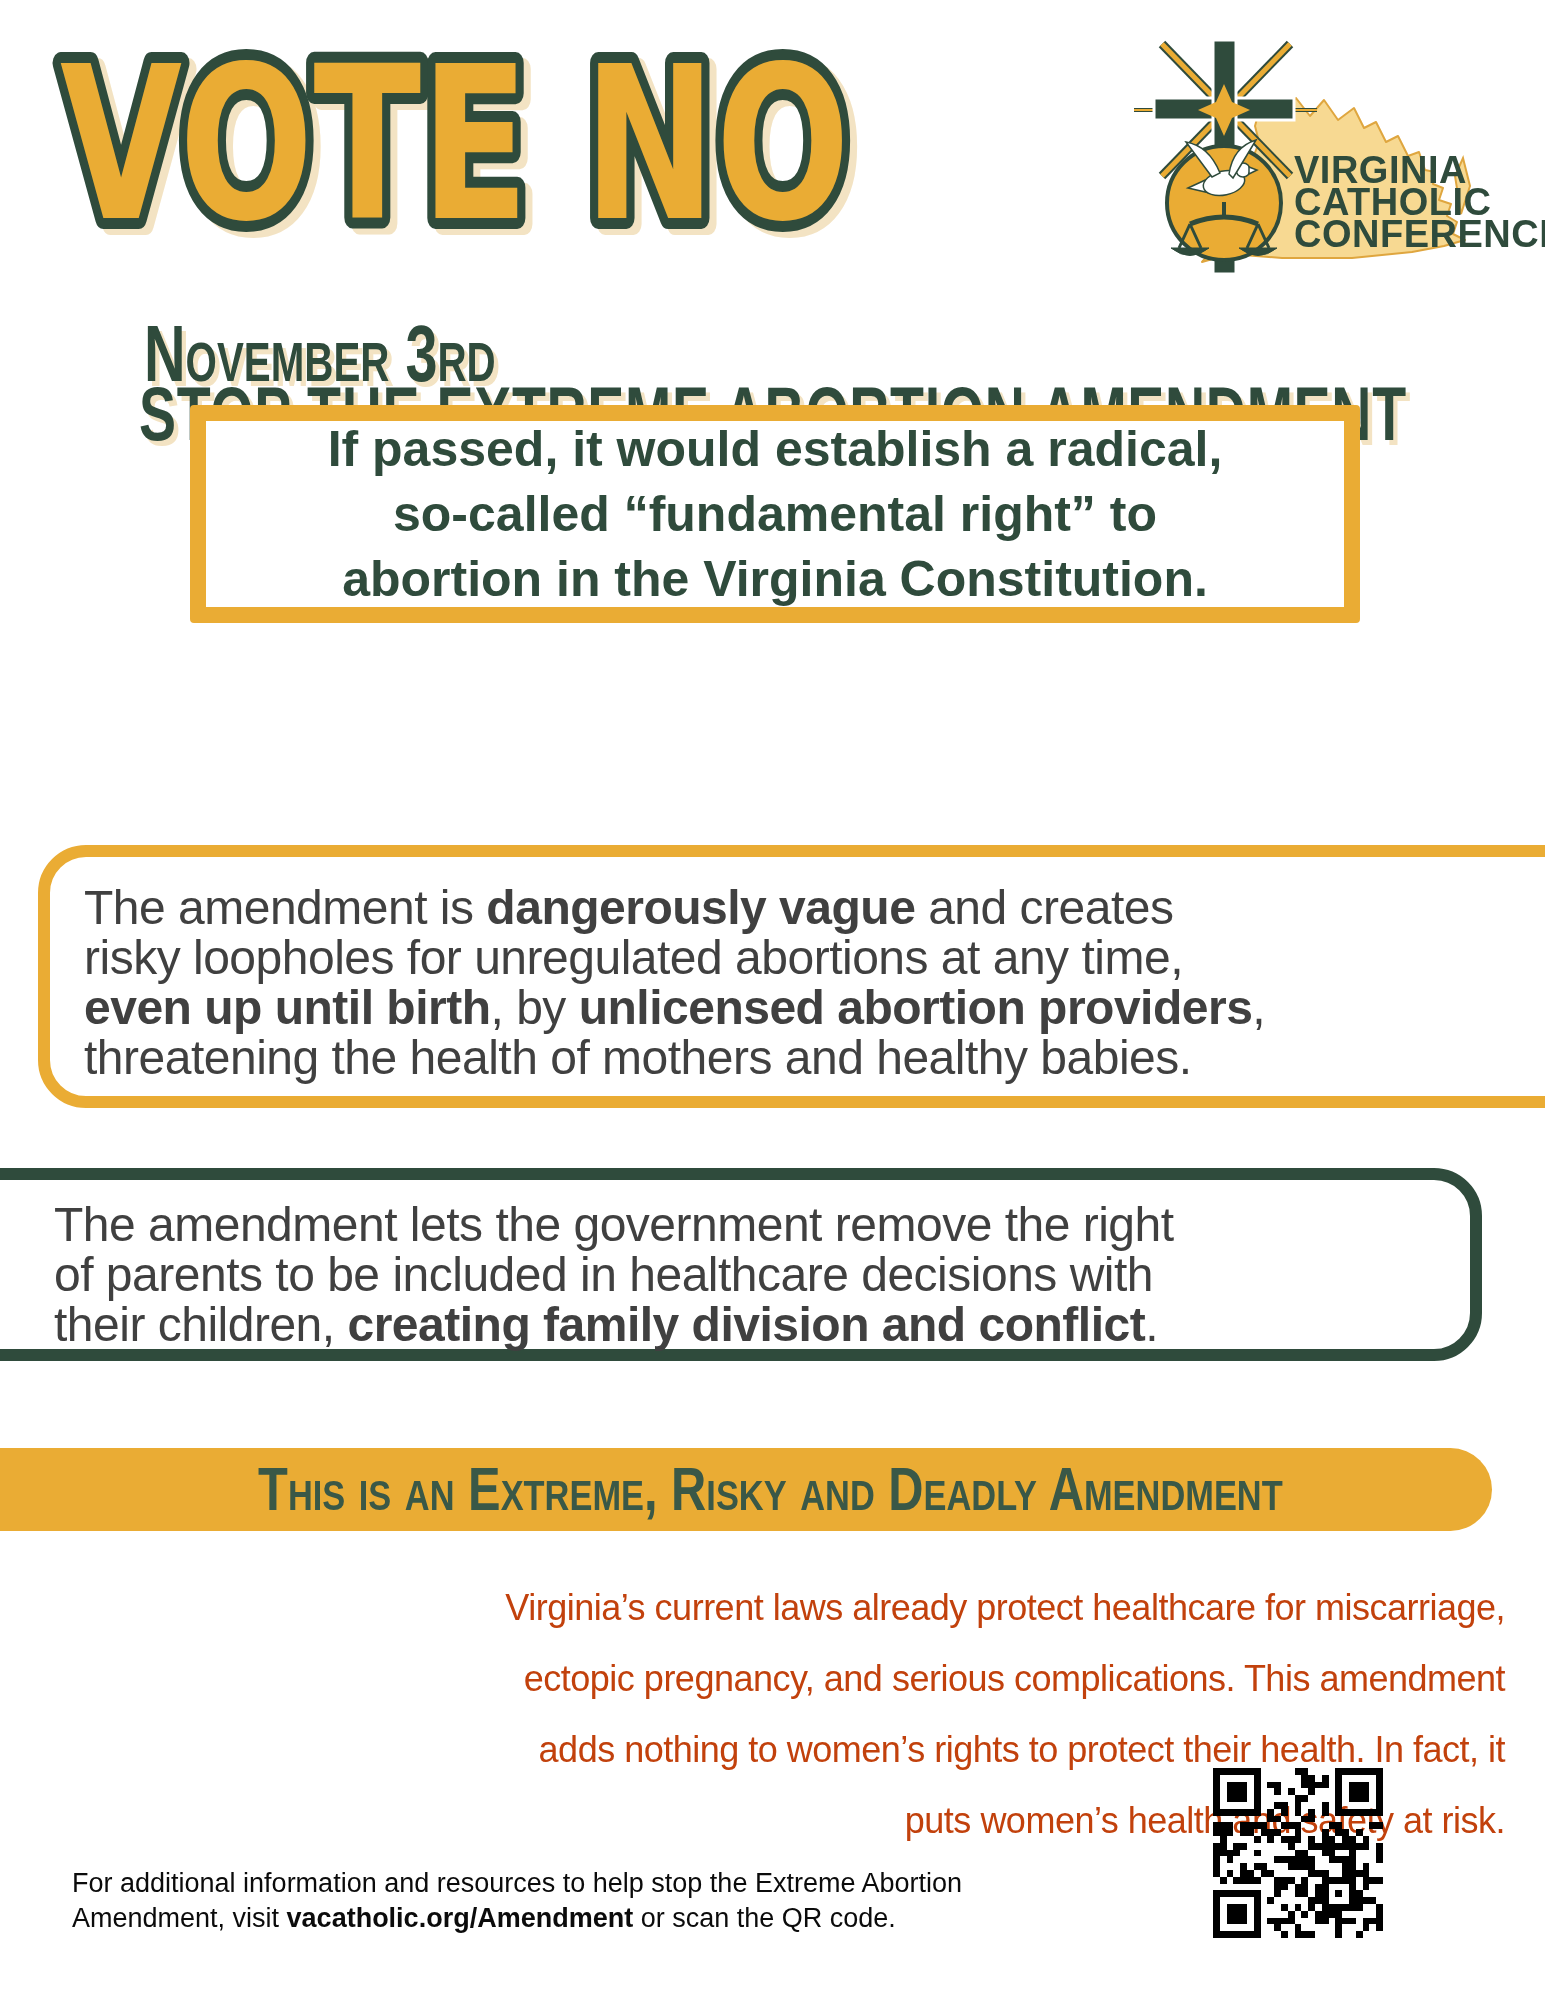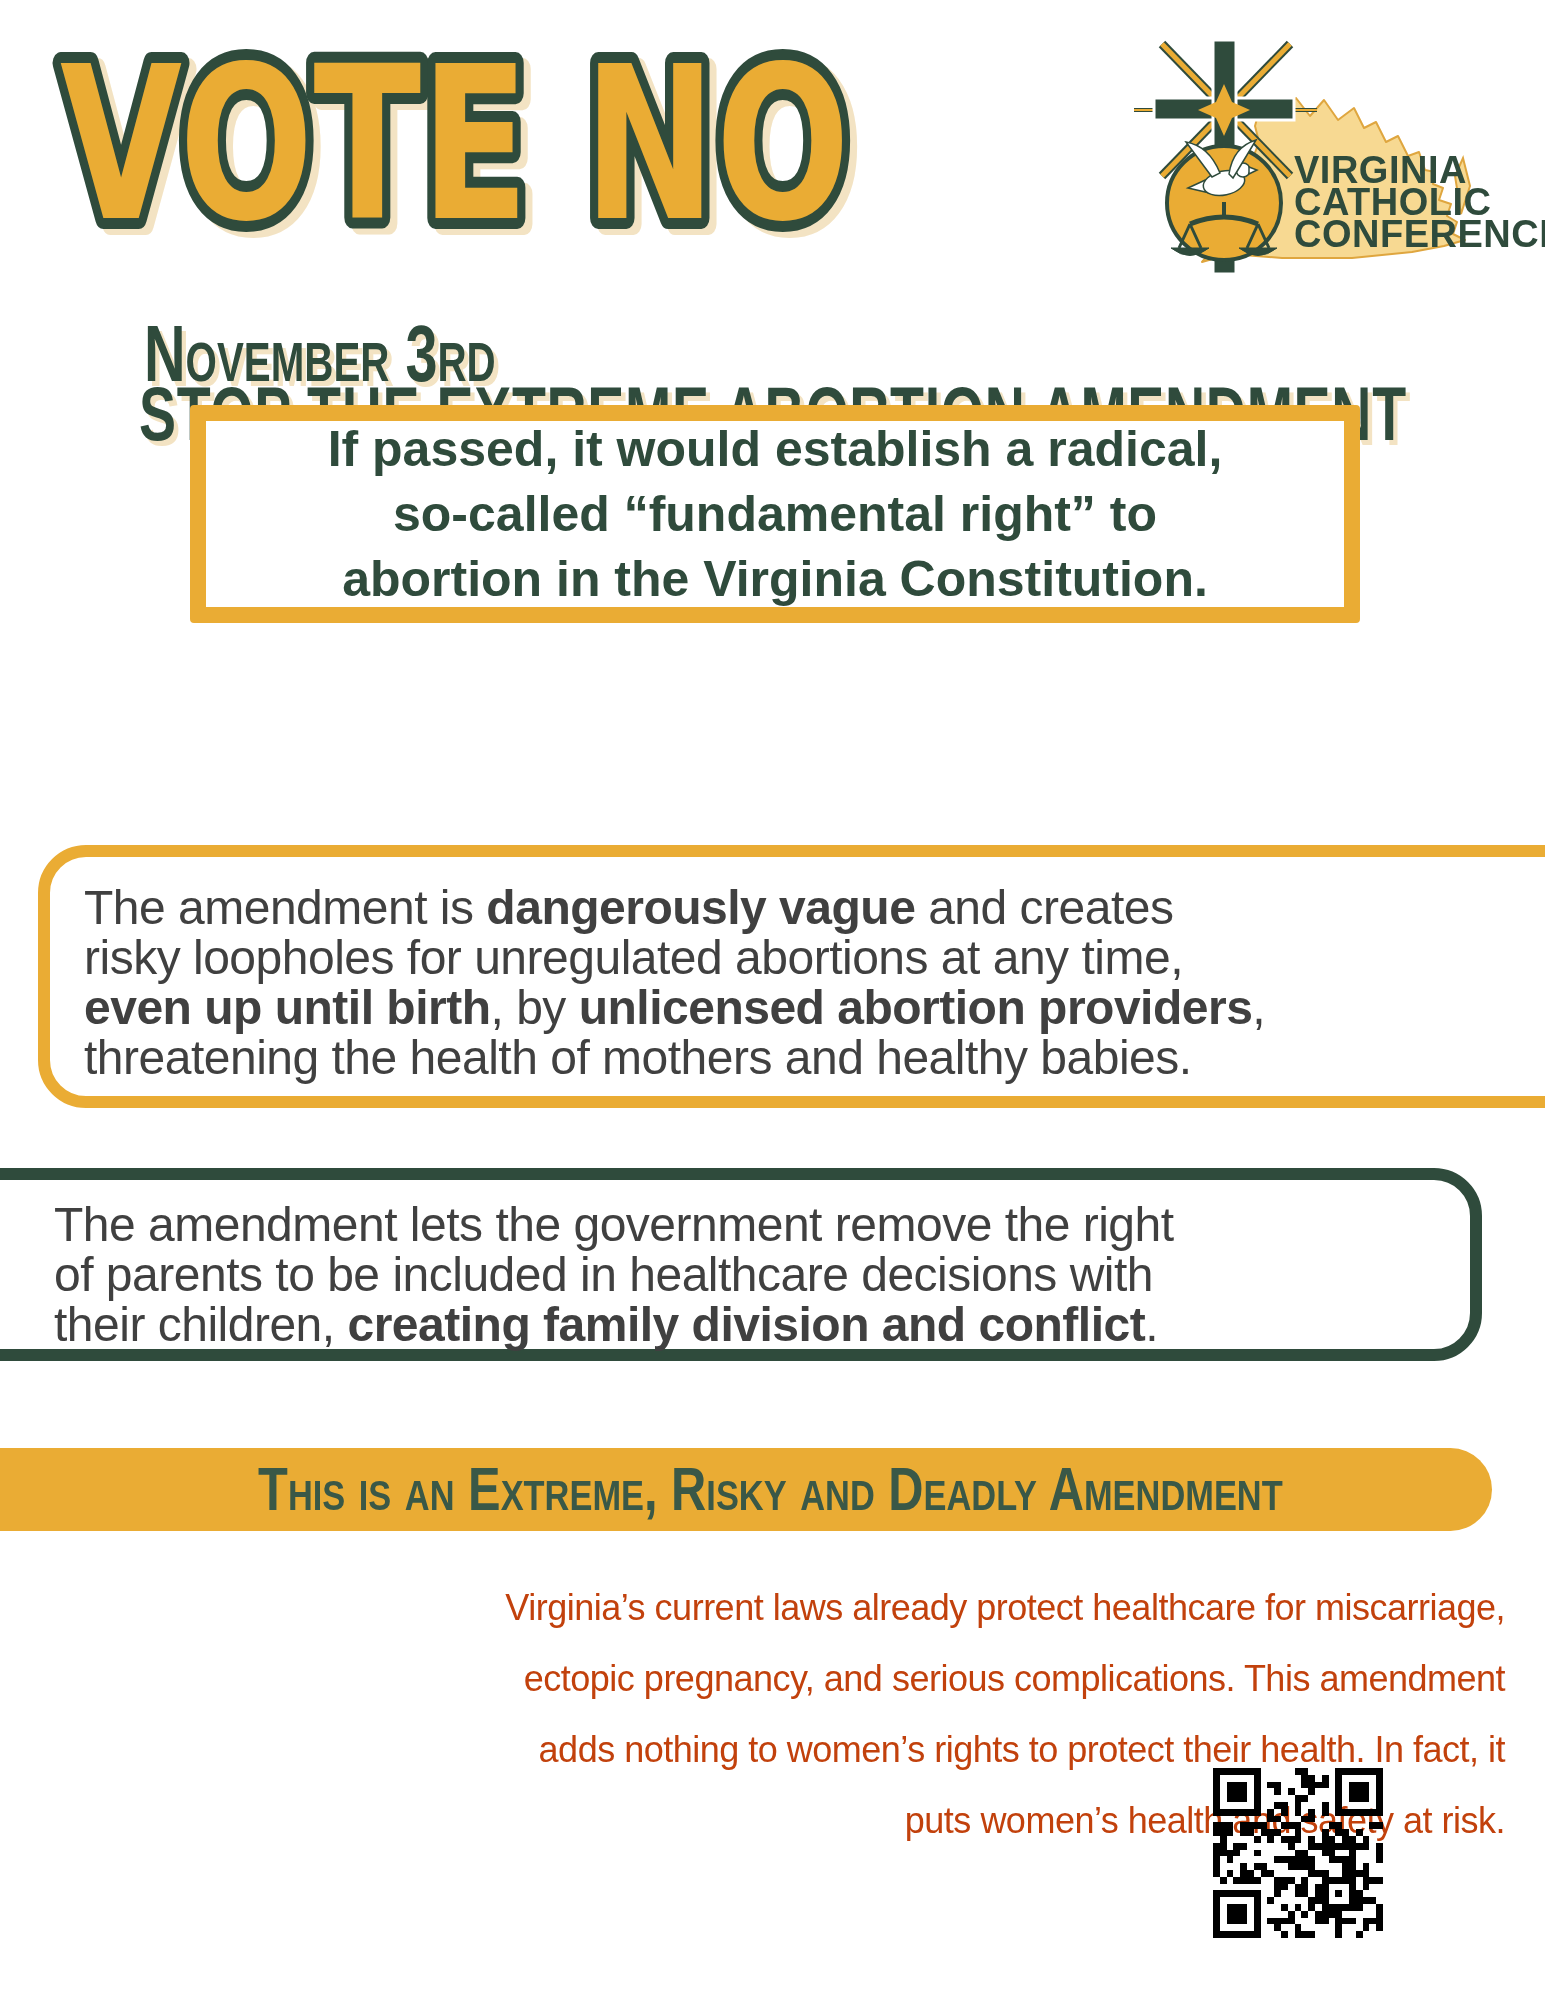--- a/index.html
+++ b/index.html
@@ -182,14 +182,16 @@
 
   <div id="closing-paragraph">Virginia’s current laws already protect healthcare for miscarriage,
 ectopic pregnancy, and serious complications. This amendment
 adds nothing to women’s rights to protect their health. In fact, it
 puts women’s health and safety at risk.</div>
 
   <svg id="qr" viewBox="0 0 25 25" shape-rendering="crispEdges">
       <path d="M0 0h1v1h-1zM1 0h1v1h-1zM2 0h1v1h-1zM3 0h1v1h-1zM4 0h1v1h-1zM5 0h1v1h-1zM6 0h1v1h-1zM12 0h1v1h-1zM13 0h1v1h-1zM18 0h1v1h-1zM19 0h1v1h-1zM20 0h1v1h-1zM21 0h1v1h-1zM22 0h1v1h-1zM23 0h1v1h-1zM24 0h1v1h-1zM0 1h1v1h-1zM6 1h1v1h-1zM13 1h1v1h-1zM14 1h1v1h-1zM16 1h1v1h-1zM18 1h1v1h-1zM24 1h1v1h-1zM0 2h1v1h-1zM2 2h1v1h-1zM3 2h1v1h-1zM4 2h1v1h-1zM6 2h1v1h-1zM8 2h1v1h-1zM9 2h1v1h-1zM13 2h1v1h-1zM14 2h1v1h-1zM15 2h1v1h-1zM16 2h1v1h-1zM18 2h1v1h-1zM20 2h1v1h-1zM21 2h1v1h-1zM22 2h1v1h-1zM24 2h1v1h-1zM0 3h1v1h-1zM2 3h1v1h-1zM3 3h1v1h-1zM4 3h1v1h-1zM6 3h1v1h-1zM9 3h1v1h-1zM11 3h1v1h-1zM14 3h1v1h-1zM18 3h1v1h-1zM20 3h1v1h-1zM21 3h1v1h-1zM22 3h1v1h-1zM24 3h1v1h-1zM0 4h1v1h-1zM2 4h1v1h-1zM3 4h1v1h-1zM4 4h1v1h-1zM6 4h1v1h-1zM12 4h1v1h-1zM13 4h1v1h-1zM18 4h1v1h-1zM20 4h1v1h-1zM21 4h1v1h-1zM22 4h1v1h-1zM24 4h1v1h-1zM0 5h1v1h-1zM6 5h1v1h-1zM9 5h1v1h-1zM10 5h1v1h-1zM12 5h1v1h-1zM16 5h1v1h-1zM18 5h1v1h-1zM24 5h1v1h-1zM0 6h1v1h-1zM1 6h1v1h-1zM2 6h1v1h-1zM3 6h1v1h-1zM4 6h1v1h-1zM5 6h1v1h-1zM6 6h1v1h-1zM8 6h1v1h-1zM10 6h1v1h-1zM12 6h1v1h-1zM14 6h1v1h-1zM16 6h1v1h-1zM18 6h1v1h-1zM19 6h1v1h-1zM20 6h1v1h-1zM21 6h1v1h-1zM22 6h1v1h-1zM23 6h1v1h-1zM24 6h1v1h-1zM8 7h1v1h-1zM9 7h1v1h-1zM13 7h1v1h-1zM14 7h1v1h-1zM0 8h1v1h-1zM1 8h1v1h-1zM2 8h1v1h-1zM4 8h1v1h-1zM5 8h1v1h-1zM6 8h1v1h-1zM7 8h1v1h-1zM10 8h1v1h-1zM11 8h1v1h-1zM12 8h1v1h-1zM17 8h1v1h-1zM18 8h1v1h-1zM23 8h1v1h-1zM24 8h1v1h-1zM0 9h1v1h-1zM1 9h1v1h-1zM2 9h1v1h-1zM4 9h1v1h-1zM5 9h1v1h-1zM7 9h1v1h-1zM8 9h1v1h-1zM9 9h1v1h-1zM12 9h1v1h-1zM16 9h1v1h-1zM18 9h1v1h-1zM19 9h1v1h-1zM21 9h1v1h-1zM1 10h1v1h-1zM6 10h1v1h-1zM8 10h1v1h-1zM10 10h1v1h-1zM11 10h1v1h-1zM12 10h1v1h-1zM14 10h1v1h-1zM16 10h1v1h-1zM17 10h1v1h-1zM19 10h1v1h-1zM20 10h1v1h-1zM22 10h1v1h-1zM0 11h1v1h-1zM1 11h1v1h-1zM3 11h1v1h-1zM4 11h1v1h-1zM11 11h1v1h-1zM14 11h1v1h-1zM15 11h1v1h-1zM16 11h1v1h-1zM17 11h1v1h-1zM18 11h1v1h-1zM19 11h1v1h-1zM20 11h1v1h-1zM21 11h1v1h-1zM22 11h1v1h-1zM24 11h1v1h-1zM0 12h1v1h-1zM1 12h1v1h-1zM2 12h1v1h-1zM3 12h1v1h-1zM6 12h1v1h-1zM12 12h1v1h-1zM13 12h1v1h-1zM16 12h1v1h-1zM17 12h1v1h-1zM20 12h1v1h-1zM24 12h1v1h-1zM0 13h1v1h-1zM2 13h1v1h-1zM9 13h1v1h-1zM10 13h1v1h-1zM11 13h1v1h-1zM12 13h1v1h-1zM13 13h1v1h-1zM14 13h1v1h-1zM17 13h1v1h-1zM18 13h1v1h-1zM19 13h1v1h-1zM20 13h1v1h-1zM24 13h1v1h-1zM0 14h1v1h-1zM4 14h1v1h-1zM6 14h1v1h-1zM7 14h1v1h-1zM11 14h1v1h-1zM12 14h1v1h-1zM13 14h1v1h-1zM14 14h1v1h-1zM19 14h1v1h-1zM20 14h1v1h-1zM22 14h1v1h-1zM0 15h1v1h-1zM2 15h1v1h-1zM4 15h1v1h-1zM5 15h1v1h-1zM7 15h1v1h-1zM8 15h1v1h-1zM14 15h1v1h-1zM15 15h1v1h-1zM16 15h1v1h-1zM19 15h1v1h-1zM20 15h1v1h-1zM21 15h1v1h-1zM22 15h1v1h-1zM1 16h1v1h-1zM3 16h1v1h-1zM4 16h1v1h-1zM5 16h1v1h-1zM6 16h1v1h-1zM9 16h1v1h-1zM10 16h1v1h-1zM11 16h1v1h-1zM13 16h1v1h-1zM16 16h1v1h-1zM17 16h1v1h-1zM18 16h1v1h-1zM19 16h1v1h-1zM20 16h1v1h-1zM22 16h1v1h-1zM23 16h1v1h-1zM24 16h1v1h-1zM9 17h1v1h-1zM10 17h1v1h-1zM12 17h1v1h-1zM13 17h1v1h-1zM15 17h1v1h-1zM16 17h1v1h-1zM20 17h1v1h-1zM22 17h1v1h-1zM0 18h1v1h-1zM1 18h1v1h-1zM2 18h1v1h-1zM3 18h1v1h-1zM4 18h1v1h-1zM5 18h1v1h-1zM6 18h1v1h-1zM9 18h1v1h-1zM12 18h1v1h-1zM13 18h1v1h-1zM15 18h1v1h-1zM16 18h1v1h-1zM18 18h1v1h-1zM20 18h1v1h-1zM21 18h1v1h-1zM0 19h1v1h-1zM6 19h1v1h-1zM8 19h1v1h-1zM14 19h1v1h-1zM15 19h1v1h-1zM16 19h1v1h-1zM20 19h1v1h-1zM21 19h1v1h-1zM22 19h1v1h-1zM23 19h1v1h-1zM0 20h1v1h-1zM2 20h1v1h-1zM3 20h1v1h-1zM4 20h1v1h-1zM6 20h1v1h-1zM10 20h1v1h-1zM12 20h1v1h-1zM14 20h1v1h-1zM16 20h1v1h-1zM17 20h1v1h-1zM18 20h1v1h-1zM19 20h1v1h-1zM20 20h1v1h-1zM21 20h1v1h-1zM24 20h1v1h-1zM0 21h1v1h-1zM2 21h1v1h-1zM3 21h1v1h-1zM4 21h1v1h-1zM6 21h1v1h-1zM11 21h1v1h-1zM13 21h1v1h-1zM15 21h1v1h-1zM16 21h1v1h-1zM17 21h1v1h-1zM18 21h1v1h-1zM24 21h1v1h-1zM0 22h1v1h-1zM2 22h1v1h-1zM3 22h1v1h-1zM4 22h1v1h-1zM6 22h1v1h-1zM8 22h1v1h-1zM9 22h1v1h-1zM10 22h1v1h-1zM11 22h1v1h-1zM15 22h1v1h-1zM16 22h1v1h-1zM18 22h1v1h-1zM19 22h1v1h-1zM20 22h1v1h-1zM22 22h1v1h-1zM23 22h1v1h-1zM24 22h1v1h-1zM0 23h1v1h-1zM6 23h1v1h-1zM9 23h1v1h-1zM12 23h1v1h-1zM18 23h1v1h-1zM22 23h1v1h-1zM24 23h1v1h-1zM0 24h1v1h-1zM1 24h1v1h-1zM2 24h1v1h-1zM3 24h1v1h-1zM4 24h1v1h-1zM5 24h1v1h-1zM6 24h1v1h-1zM10 24h1v1h-1zM12 24h1v1h-1zM13 24h1v1h-1zM14 24h1v1h-1zM18 24h1v1h-1zM21 24h1v1h-1z" fill="#000"></path>
     </svg>
 
+  <div id="footer-note" class="rich" style="font-size:27px;line-height:35px;letter-spacing:0;"><span>For additional information and resources to help stop the Extreme Abortion
+Amendment, visit </span><b>vacatholic.org/Amendment</b><span> or scan the QR code.</span></div>
 
 </div>
 
 </body></html>

